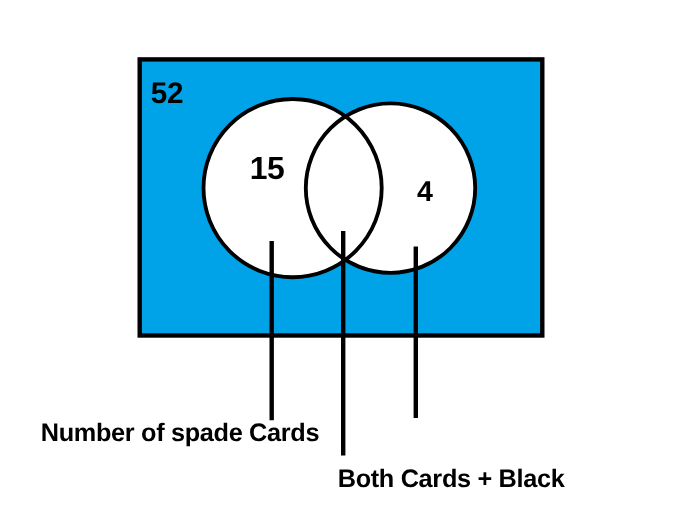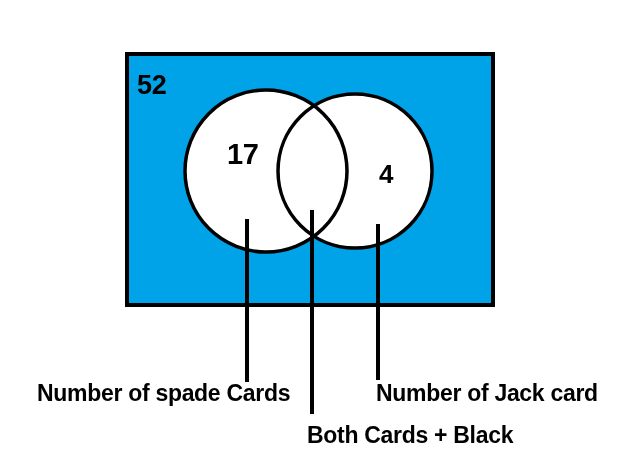--- a/index.html
+++ b/index.html
@@ -53,20 +53,19 @@
 
     <circle cx="266" cy="159" r="81" fill="none" stroke-width="3.5" stroke="#000000"></circle>
     <circle cx="355" cy="159" r="77" fill="none" stroke-width="3.5" stroke="#000000"></circle>
 
     <line x1="247" y1="207" x2="247" y2="370" stroke-width="4" stroke="#000000"></line>
     <line x1="312" y1="198" x2="312" y2="402" stroke-width="4" stroke="#000000"></line>
     <line x1="378" y1="212" x2="378" y2="368" stroke-width="4" stroke="#000000"></line>
   </svg>
 
   <div class="lbl lbl-universe">52</div>
-  <div class="lbl lbl-left">17</div>
+  <div class="lbl lbl-left">15</div>
   <div class="lbl lbl-right">4</div>
 
   <div class="lbl caption caption-left">Number of spade Cards</div>
-  <div class="lbl caption caption-right">Number of Jack card</div>
   <div class="lbl caption caption-mid">Both Cards + Black</div>
 
 </div>
 
 </body></html>

